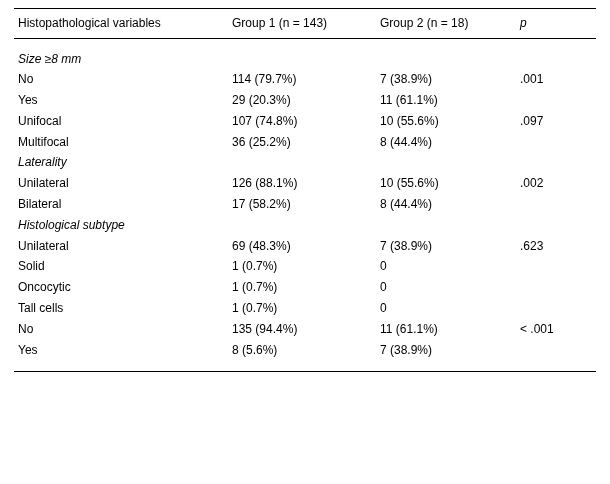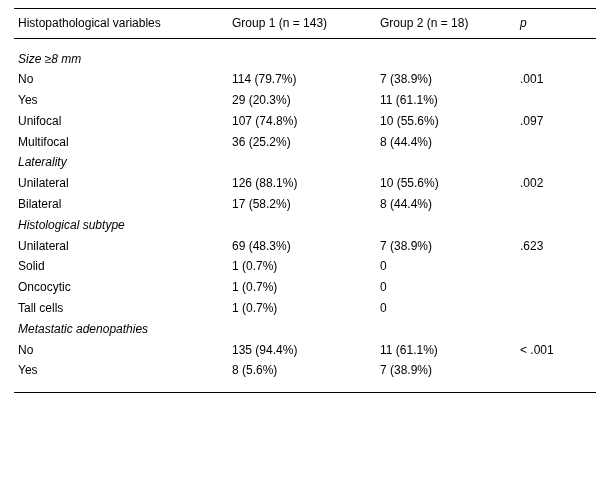--- a/index.html
+++ b/index.html
@@ -177,26 +177,20 @@
         <td class="pval"></td>
       </tr>
       <tr>
         <td class="indent">Tall cells</td>
         <td>1 (0.7%)</td>
         <td>0</td>
         <td class="pval"></td>
       </tr>
 
       <tr>
-        <td class="group-label">Metastatic adenopathies</td>
-        <td></td>
-        <td></td>
-        <td></td>
-      </tr>
-      <tr>
         <td class="indent">No</td>
         <td>135 (94.4%)</td>
         <td>11 (61.1%)</td>
         <td class="pval">&lt; .001</td>
       </tr>
       <tr class="last-row">
         <td class="indent">Yes</td>
         <td>8 (5.6%)</td>
         <td>7 (38.9%)</td>
         <td class="pval"></td>

